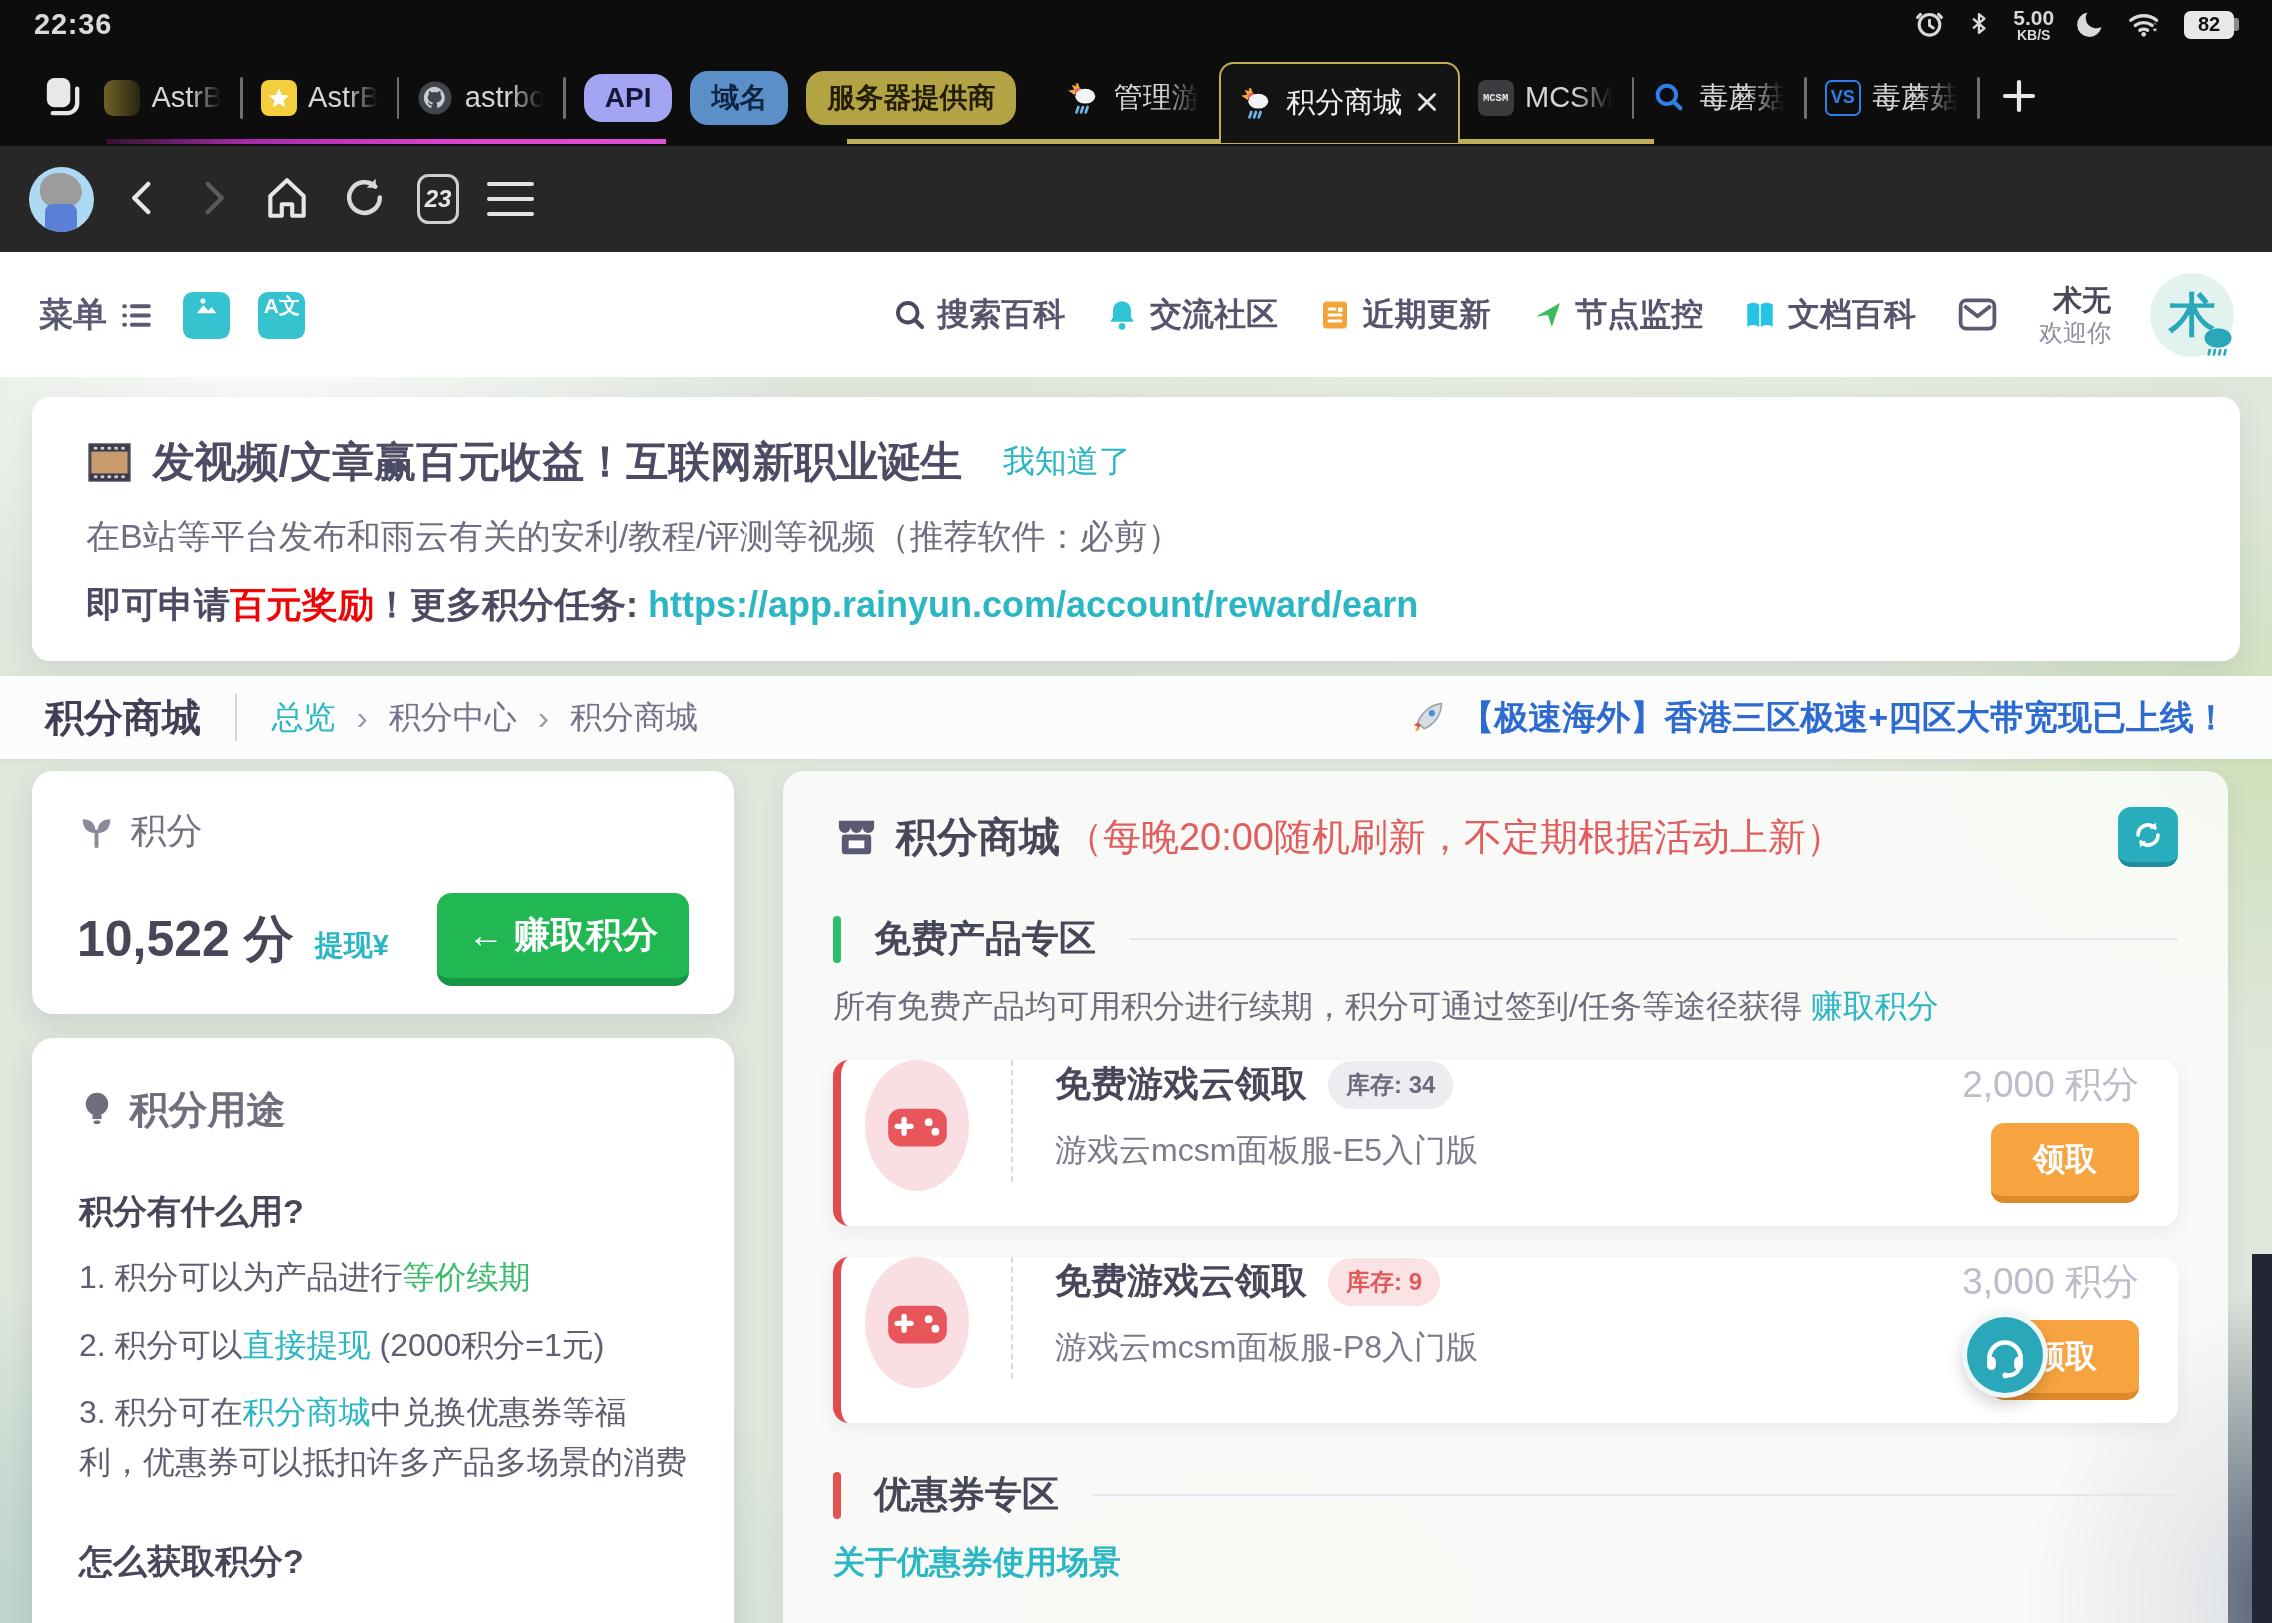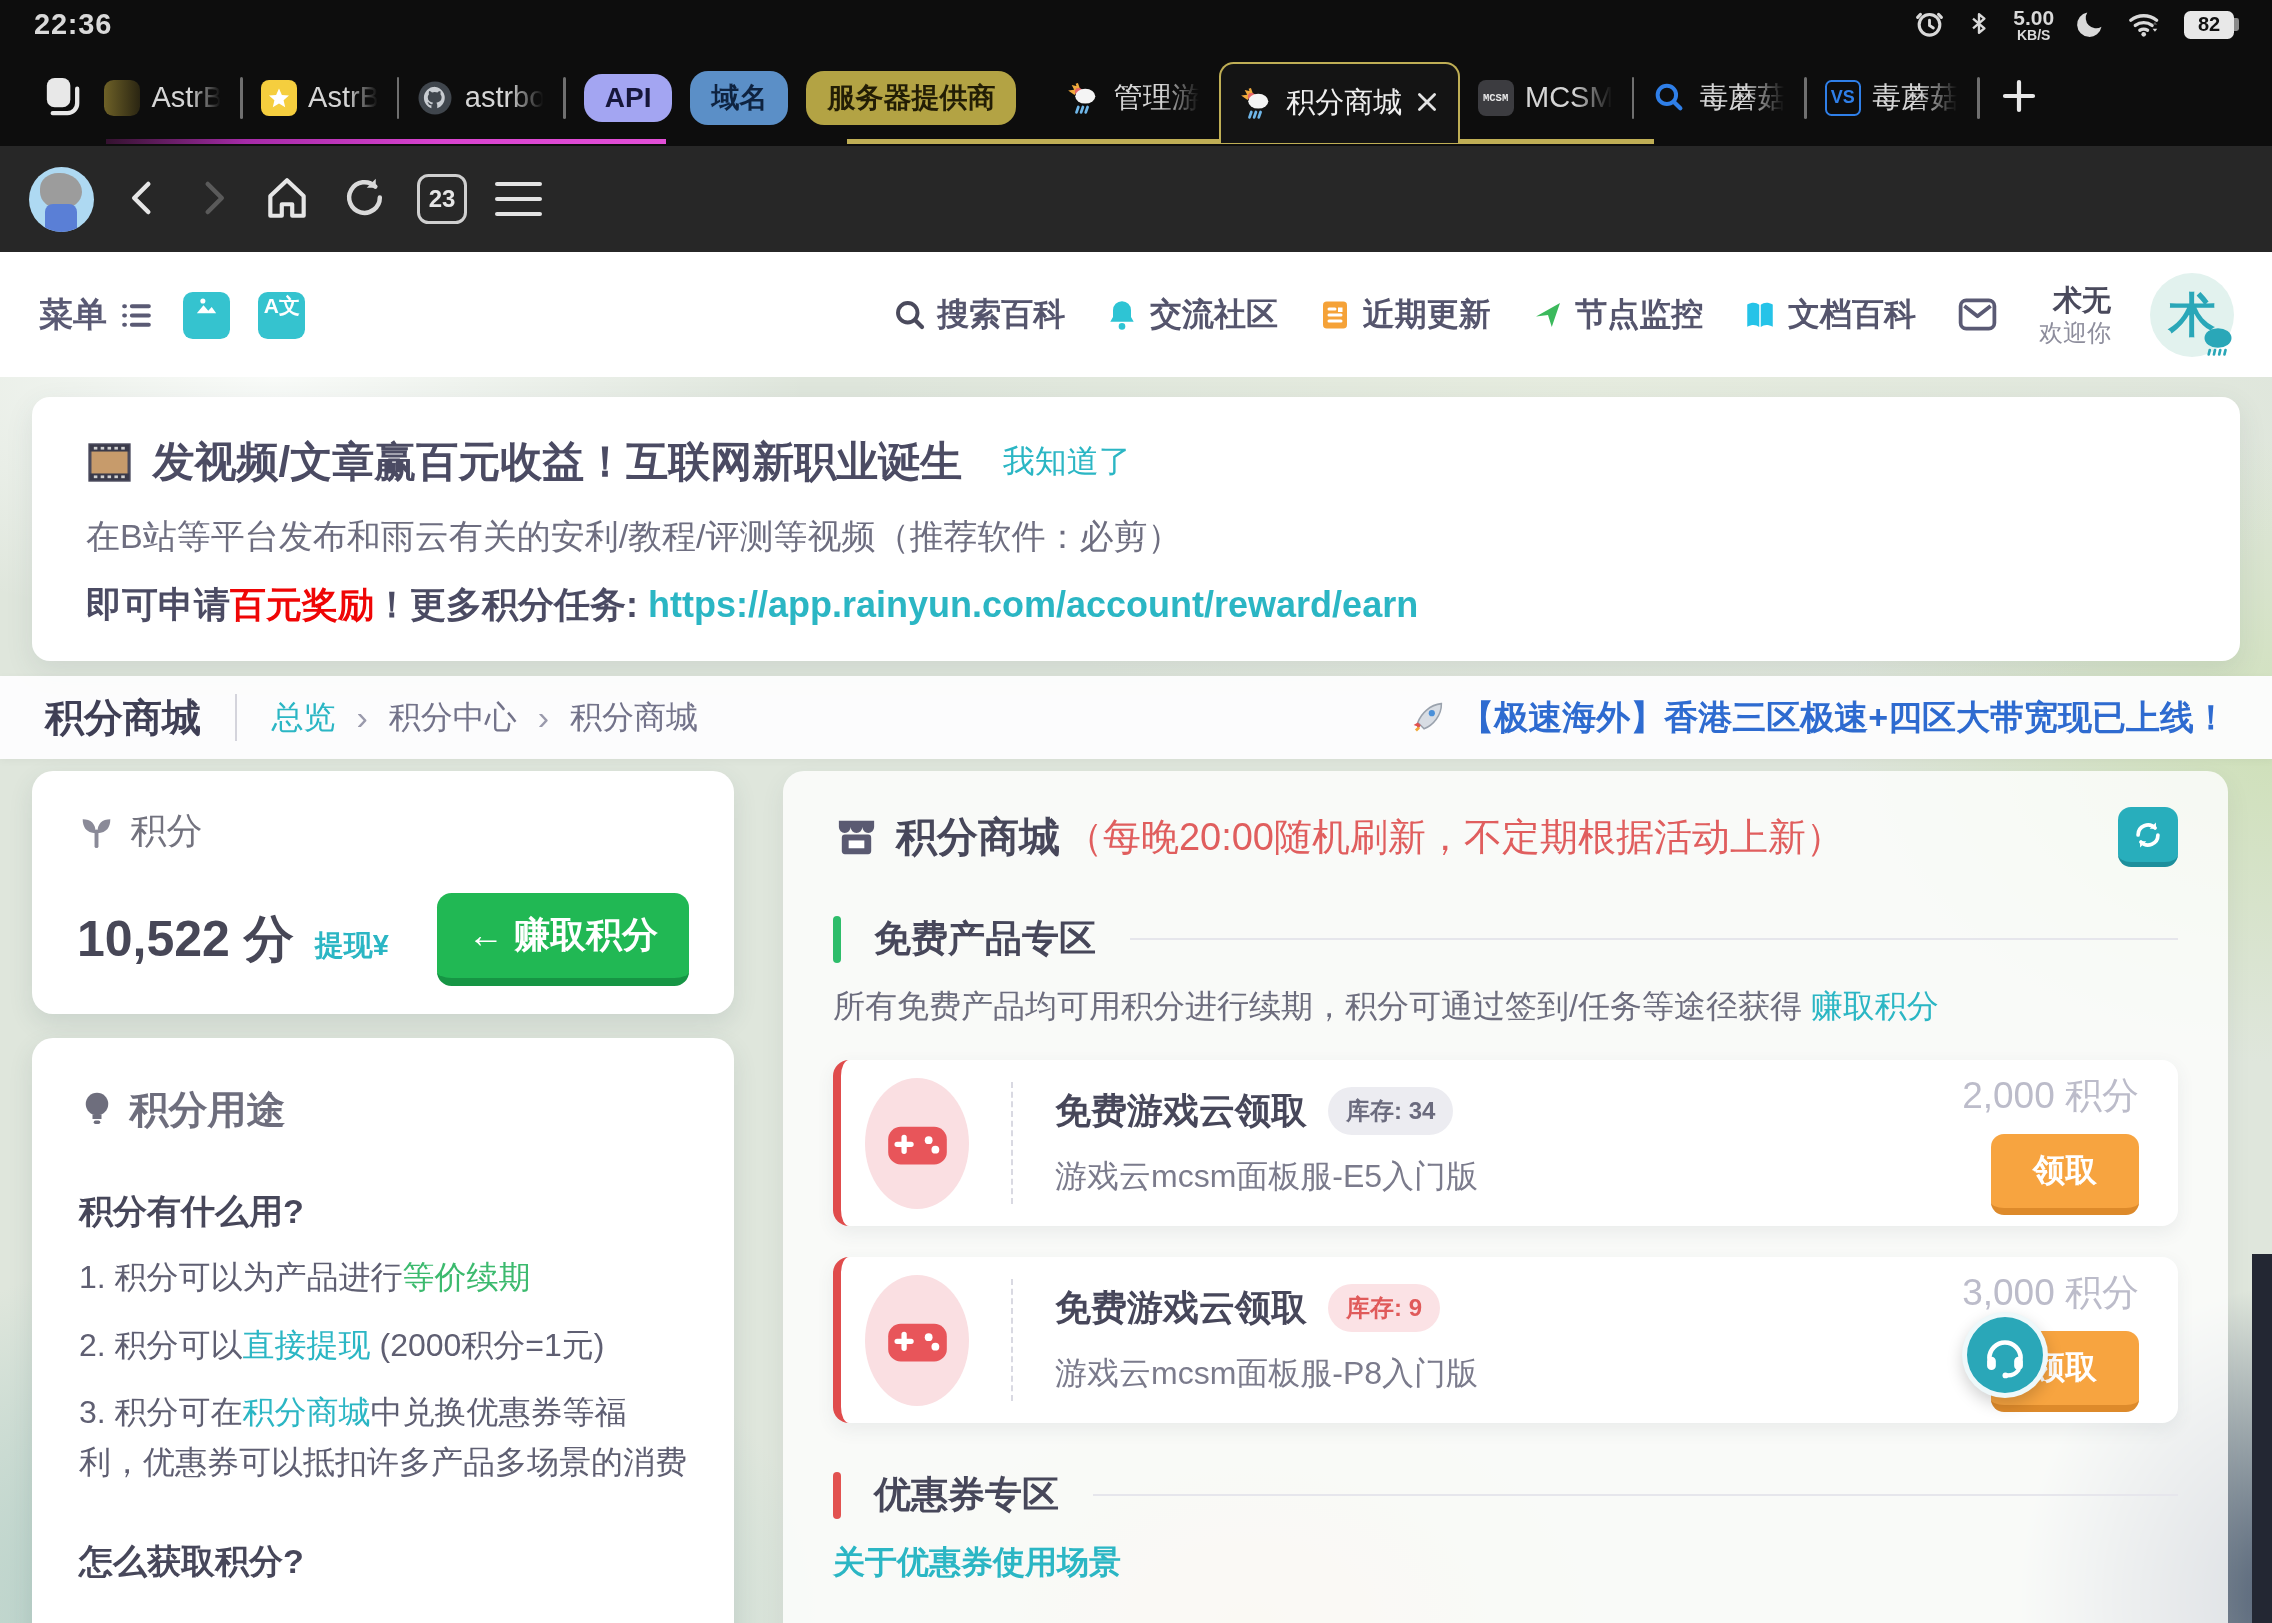--- a/index.html
+++ b/index.html
@@ -49,23 +49,23 @@
              padding:0 29px; gap:28px; }
   .nav-avatar { width:65px; height:65px; border-radius:50%; background:#aed9f2; overflow:hidden;
                 position:relative; flex:0 0 auto; }
   .nav-avatar .hair { position:absolute; left:11.4px; top:6.5px; width:42px; height:36px;
                       background:#9c9c9c; border-radius:45% 55% 50% 50%; }
   .nav-avatar .body { position:absolute; left:16px; top:37px; width:32px; height:28px;
                       background:#5a7fd6; border-radius:8px 8px 0 0; }
   .url-pill { flex:1; height:78px; background:#000; border-radius:39px; display:flex;
               align-items:center; padding:0 34px; gap:21px; }
   .url-text { color:#fff; font-size:32px; flex:1; white-space:nowrap; overflow:hidden; }
-  .tab-count { width:50px; height:50px; border:3.2px solid #cfcfcf; border-radius:11.4px;
+  .tab-count { width:42px; height:50px; border:3.2px solid #cfcfcf; border-radius:11.4px;
                color:#e6e6e6; font-size:24px; font-weight:bold; display:flex;
-               align-items:center; justify-content:center; }
+               align-items:center; justify-content:center;font-style:italic; }
   .hamburger { display:flex; flex-direction:column; gap:10.6px; }
   .hamburger span { width:47px; height:4px; background:#e3e3e3; border-radius:2.4px; }
 
   
   .site-header { height:126px; background:#ffffff; display:flex; align-items:center;
                  padding:0 39px; }
   .sh-left { display:flex; align-items:center; gap:28px; }
   .menu-item { display:flex; align-items:center; gap:11.4px; color:#5a5a74;
                font-size:34px; font-weight:bold; }
   .sq-icon { width:47px; height:47px; border-radius:9.7px; background:#35c3cf; color:#fff;
@@ -155,21 +155,21 @@
   .section-head { display:flex; align-items:center; margin-top:47px; }
   .sec-bar { width:8px; height:47px; border-radius:4px; }
   .sec-bar.green { background:#2ebd6b; }
   .sec-bar.red { background:#e25250; }
   .sec-title { font-size:37px; font-weight:bold; color:#47475a; margin-left:33px; }
   .sec-line { flex:1; height:1.6px; background:#e6e6ec; margin-left:34px; }
   .sec-desc { margin-top:21px; font-size:32px; color:#6d6d7e; }
 
   .prod-card { margin-top:31px; height:166px; background:#fff; border-radius:16px;
                border-left:8px solid #e04c4c; box-shadow:0 6.5px 18px rgba(60,80,90,.08);
-               display:flex; align-items:center; padding:0 39px 0 24px; }
+               display:flex; align-items:flex-start; padding:0 39px 0 24px; }
   .prod-ellipse { width:104px; height:131px; border-radius:50%; background:#fadfe2;
                   display:flex; align-items:center; justify-content:center; flex:0 0 auto; }
   .dash-sep { border-left:2.4px dashed #d9d9e2; height:122px; margin:0 42px; }
   .prod-titlerow { display:flex; align-items:center; gap:21px; }
   .prod-title { font-size:36px; font-weight:bold; color:#47475a; }
   .stock-pill { font-size:24px; border-radius:811px; padding:8px 18px; font-weight:bold; }
   .stock-gray { background:#ececf1; color:#6b6b7e; }
   .stock-red  { background:#fbe2e5; color:#e05a5a; }
   .prod-sub { margin-top:19.5px; font-size:32px; color:#7b7b8c; }
   .prod-right { margin-left:auto; text-align:right; }

